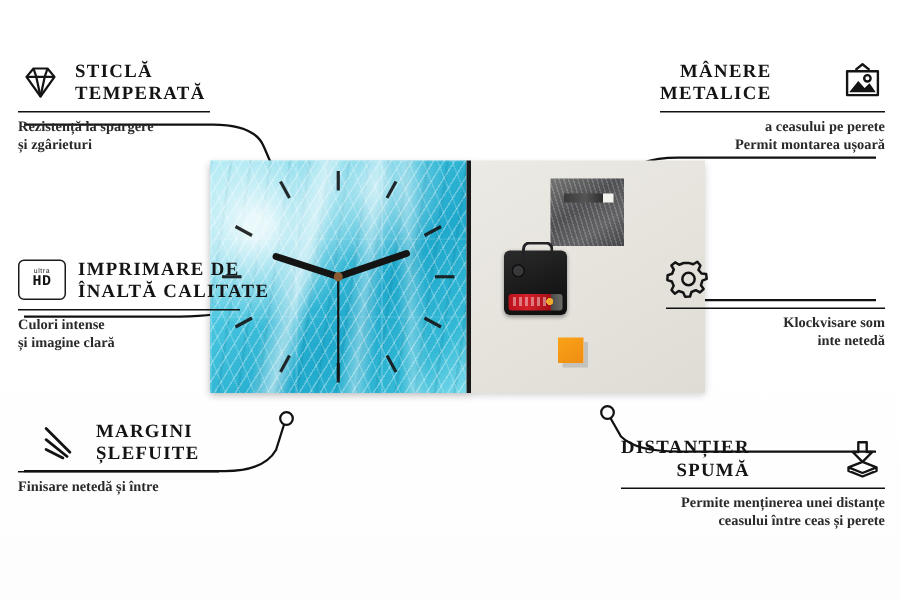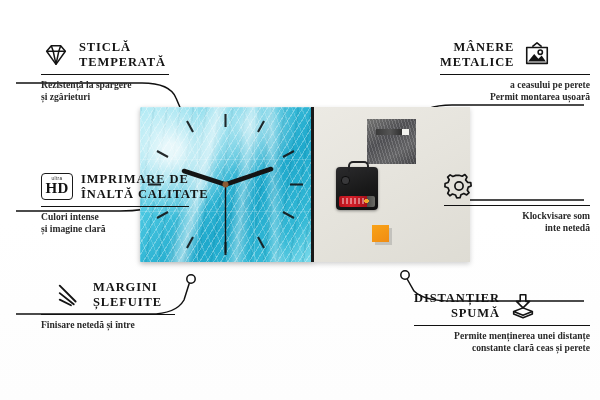--- a/index.html
+++ b/index.html
@@ -62,34 +62,34 @@
     background:radial-gradient(circle at 50% 50%, #f0a92a 0 42%, rgba(0,0,0,0) 45%);}
   .mech .batt .txt{position:absolute;left:3px;top:2px;width:24px;height:6px;
     background:repeating-linear-gradient(90deg, rgba(255,255,255,.75) 0 2px, rgba(255,255,255,0) 2px 4px);
     opacity:.55;}
 
   .foam{position:absolute;left:58px;top:118px;width:17px;height:17px;
     background:linear-gradient(150deg,#f9a318 0%,#f08c12 100%);
     box-shadow:3px 3px 0 rgba(170,170,165,.55);}
 
   
-  .callout{position:absolute;margin-left:29px;}
+  .callout{position:absolute;}
   .callout .head{display:flex;align-items:center;gap:8px;}
-  .callout.right .head{justify-content:flex-start;}
+  .callout.right .head{justify-content:space-between;}
   .ttl{font-size:12.5px;font-weight:bold;letter-spacing:.9px;color:#141414;
     line-height:14.5px;text-transform:uppercase;white-space:nowrap;}
   .callout.right .ttl{text-align:right;}
   .rule{height:1px;background:#111;margin:5px 0 4px;}
   .sub{font-size:9.6px;color:#2a2a2a;line-height:11.6px;white-space:nowrap;font-weight:bold;}
   .callout.right .sub{text-align:right;}
   .ico{flex:0 0 auto;width:30px;height:28px;display:block;}
   .hdbadge{flex:0 0 auto;width:30px;height:25px;border:1.6px solid #1a1a1a;border-radius:4px;
     display:flex;flex-direction:column;align-items:center;justify-content:center;line-height:1;}
   .hdbadge .u{font-size:4.6px;letter-spacing:.4px;color:#1a1a1a;font-family:"Liberation Sans",sans-serif;}
-  .hdbadge .h{font-size:15px;font-weight:bold;color:#111;font-family:Liberation Serif, serif;letter-spacing:.3px;}
+  .hdbadge .h{font-size:10px;font-weight:bold;color:#111;font-family:Liberation Mono, monospace;letter-spacing:.3px;}
 
   #c1{left:12px;top:40px;}
   #c2{left:12px;top:172px;}
   #c3{left:12px;top:280px;}
   #c4{right:10px;top:40px;}
   #c5{right:10px;top:172px;}
   #c6{right:10px;top:291px;}
 </style>
 </head>
 <body>
@@ -255,16 +255,16 @@
       <svg class="ico" viewBox="0 0 32 30">
         <g fill="none" stroke="#141414" stroke-width="1.7" stroke-linejoin="round">
           <path d="M13 3 h6 v7 h4 l-7 7 -7-7 h4 z"></path>
           <path d="M16 17 l10 4 -10 4 -10-4 z"></path>
           <path d="M6 21 v2.5 l10 4 10-4 V21"></path>
         </g>
       </svg>
     </div>
     <div class="rule" style="width:176px;margin-left:auto"></div>
     <div class="sub">Permite menținerea unei distanțe</div>
-    <div class="sub">constante clară ceas și perete</div>
+    <div class="sub">ceasului între ceas și perete</div>
   </div>
 
 </div>
 
 </body></html>

